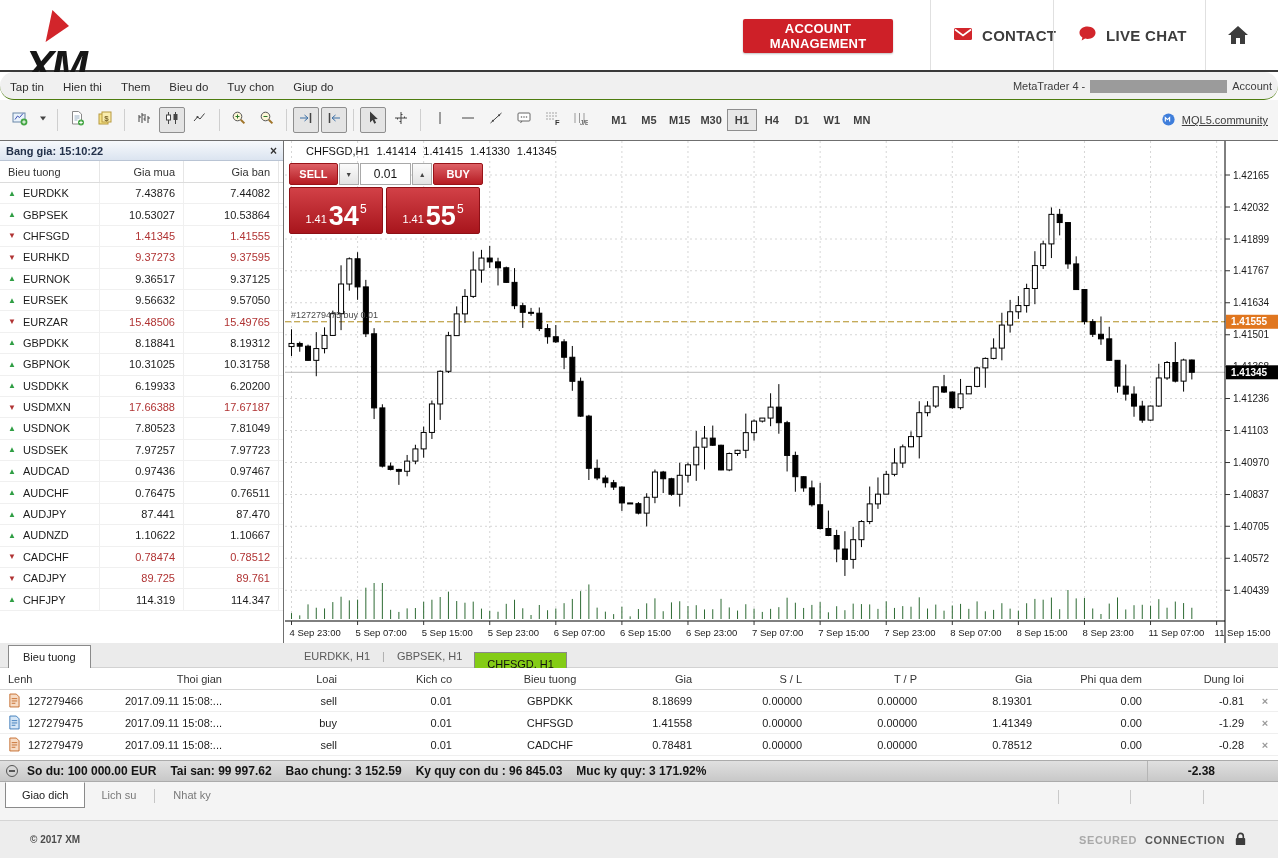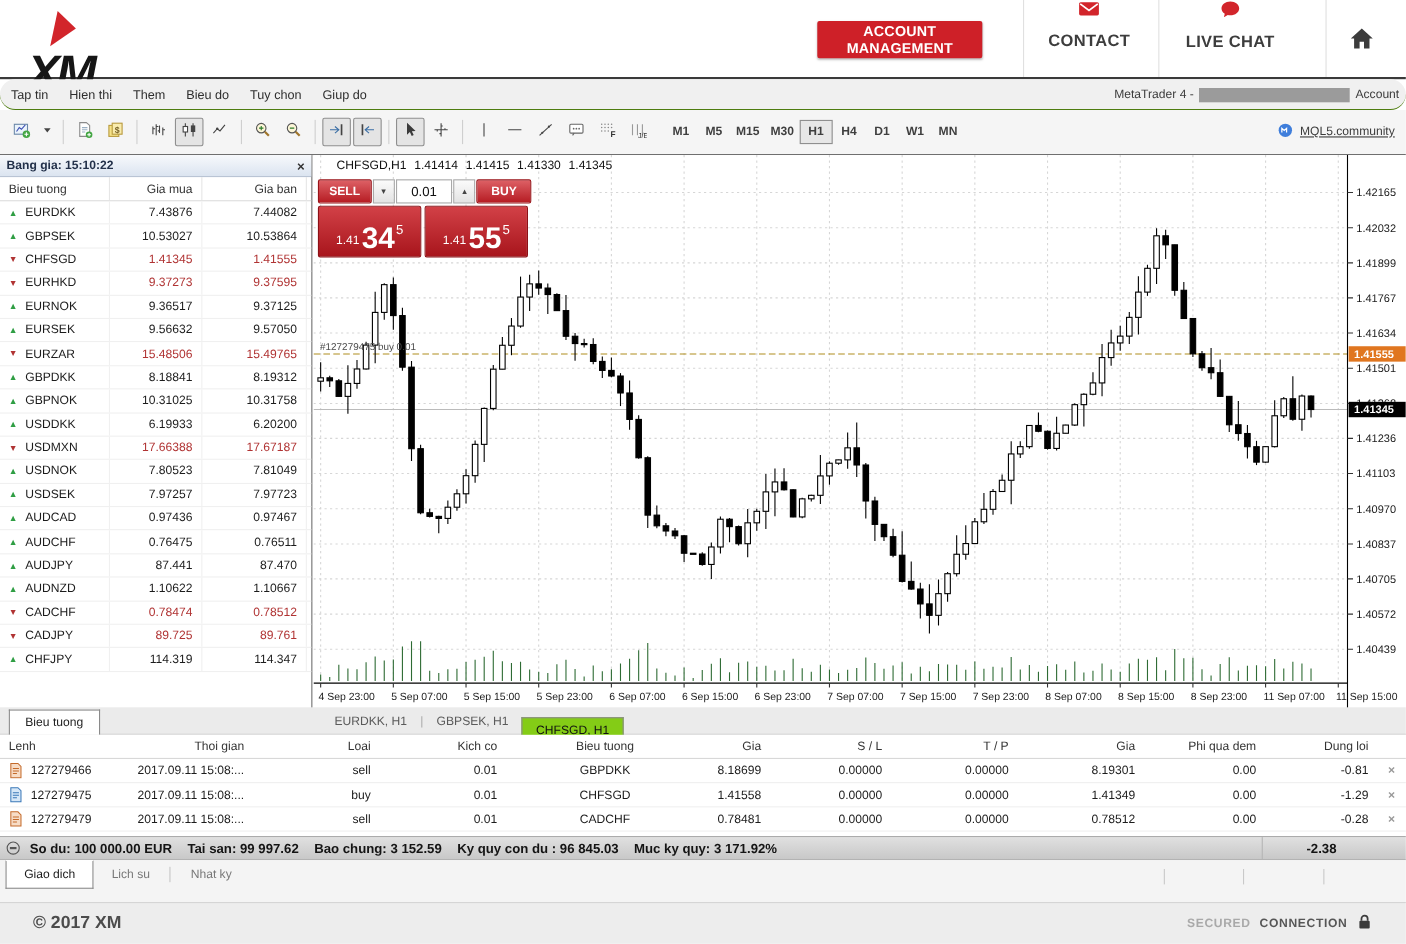--- a/index.html
+++ b/index.html
@@ -5,21 +5,21 @@
   html,body{margin:0;padding:0;width:1278px;height:858px;overflow:hidden;background:#fff;
     font-family:"Liberation Sans",sans-serif;-webkit-font-smoothing:antialiased;}
   *{box-sizing:border-box;}
   
   .site-header{position:absolute;left:0;top:0;width:1278px;height:72px;background:#fff;border-bottom:2px solid #3a3a3a;}
   .logo{position:absolute;left:25px;top:10px;display:flex;align-items:center;cursor:pointer;flex-direction:column;}
   .logo-arrow{width:0;height:0;border-top:16px solid transparent;border-bottom:16px solid transparent;border-left:20px solid #d2252b;transform:skewX(-12deg);margin-right:-8px;}
   .logo-text{font-size:44px;font-weight:bold;font-style:italic;color:#161616;letter-spacing:-3px;}
   .acct-btn{position:absolute;left:743px;top:19px;width:150px;height:34px;background:#ce2028;color:#fff;border:none;border-radius:2px;font-family:"Liberation Sans",sans-serif;font-weight:bold;font-size:13px;letter-spacing:.2px;cursor:pointer;box-shadow:0 1px 2px rgba(0,0,0,.25);}
   .hdr-sep{position:absolute;top:0;width:1px;height:70px;background:#e0e0e0;}
-  .hdr-link{position:absolute;top:0;height:70px;display:flex;align-items:center;gap:9px;cursor:pointer;color:#3d3d3d;font-size:15px;font-weight:bold;letter-spacing:.3px;flex-direction:column;}
+  .hdr-link{position:absolute;top:0;height:70px;display:flex;align-items:center;gap:9px;cursor:pointer;color:#3d3d3d;font-size:15px;font-weight:bold;letter-spacing:.3px;}
   .home-btn{position:absolute;left:1226px;top:24px;cursor:pointer;}
   
   .menubar{position:absolute;left:0;top:72px;width:1278px;height:28px;background:#f0f0f0;border-bottom:1px solid #4d7c0f;display:flex;align-items:center;padding-left:10px;border-radius:14px;}
   .menu-item{font-size:11.5px;color:#2e2e2e;margin-right:19px;cursor:pointer;}
   .menu-right{position:absolute;right:6px;top:0;height:28px;display:flex;align-items:center;gap:5px;font-size:11px;color:#3c3c3c;}
   .redact{width:137px;height:13px;background:#9b9b9b;}
   
   .toolbar{position:absolute;left:0;top:100px;width:1278px;height:40px;background:#f5f5f5;display:flex;align-items:center;padding-left:6px;}
   .tbtn{width:26px;height:26px;display:flex;align-items:center;justify-content:center;border:1px solid transparent;border-radius:2px;cursor:pointer;margin:0 1px;}
   .tbtn.pressed{border:1px solid #8f8f8f;background:#e4e4e4;}
@@ -85,21 +85,21 @@
   .bal-item{margin-right:14px;white-space:nowrap;}
   .bal-profit{position:absolute;right:63px;border-left:1px solid #b5b5b5;padding-left:40px;height:100%;display:flex;align-items:center;}
   
   .bottomstrip{position:absolute;left:0;top:782px;width:1278px;height:38px;background:#f4f4f4;font-size:11px;}
   .btab{display:inline-flex;align-items:center;height:26px;padding:0 16px;color:#787878;cursor:pointer;margin-top:0;}
   .btab.active{background:#fff;border:1px solid #8a8a8a;border-top:1px solid #fff;color:#1a1a1a;margin-left:5px;}
   .btsep{display:inline-block;width:1px;height:14px;background:#c5c5c5;vertical-align:middle;margin:0 2px;}
   .bfsep{position:absolute;top:8px;width:1px;height:14px;background:#c9c9c9;}
   
   .footer{position:absolute;left:0;top:820px;width:1278px;height:38px;background:#ededed;border-top:1px solid #d5d5d5;display:flex;align-items:center;justify-content:space-between;padding:0 30px;}
-  .foot-left{font-size:16px;font-weight:bold;color:#4c4c4c;}
+  .foot-left{font-size:10px;font-weight:bold;color:#4c4c4c;}
   .foot-right{display:flex;align-items:center;gap:8px;font-size:11px;letter-spacing:.6px;font-weight:bold;}
   .sec1{color:#a9a9a9;}
   .sec2{color:#565656;}
   svg text{font-family:"Liberation Sans",sans-serif;}
 </style>
 </head>
 <body>
 
 <div class="site-header">
   <div class="logo">

